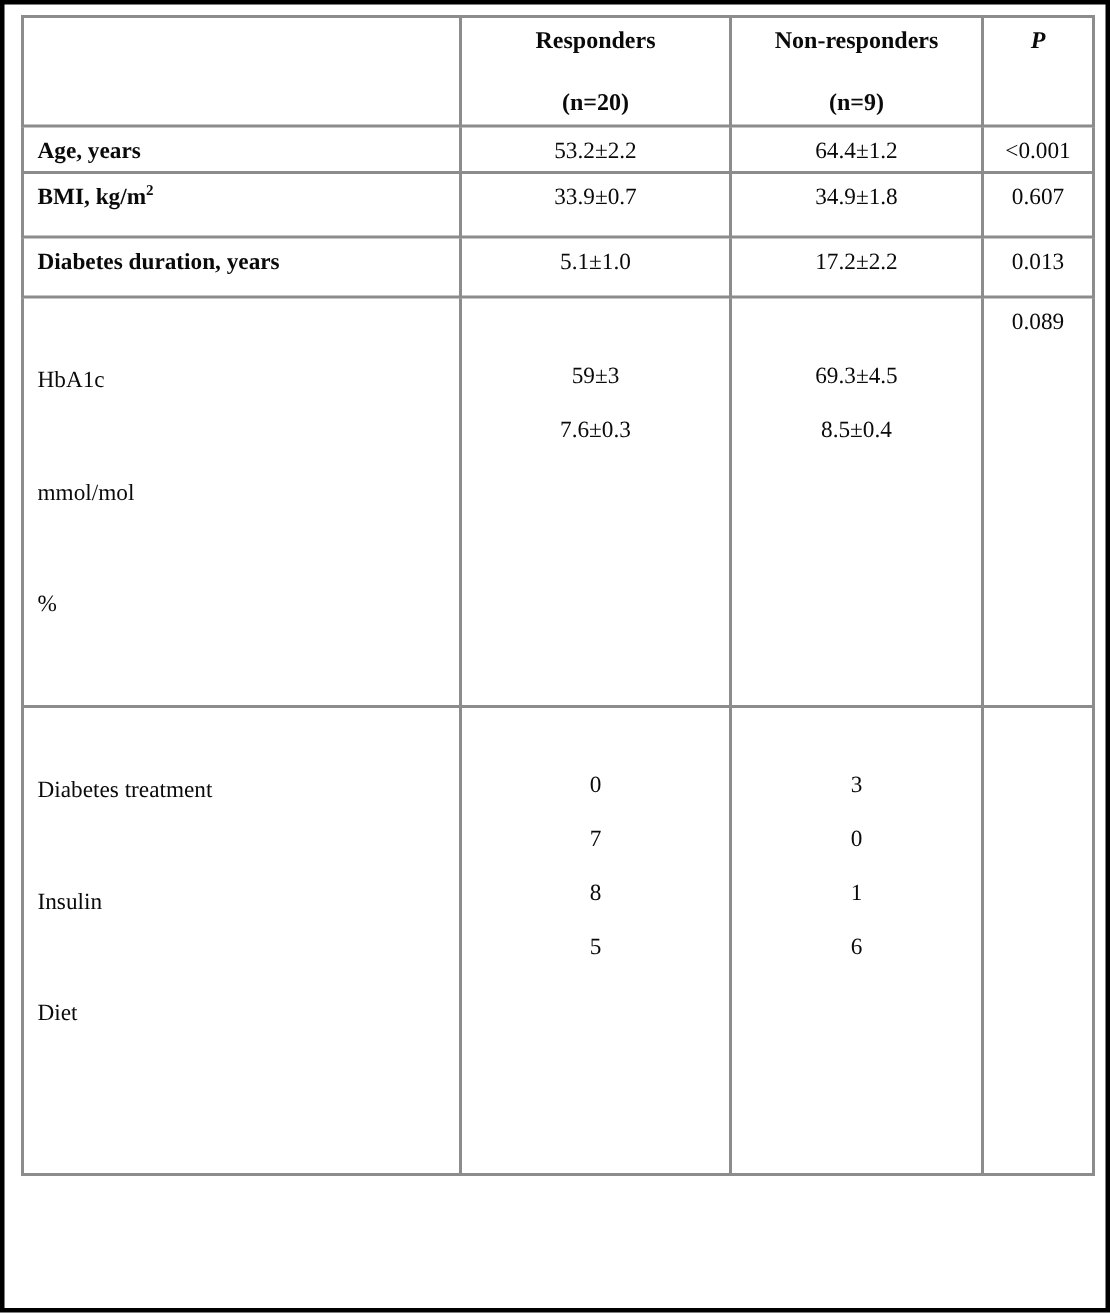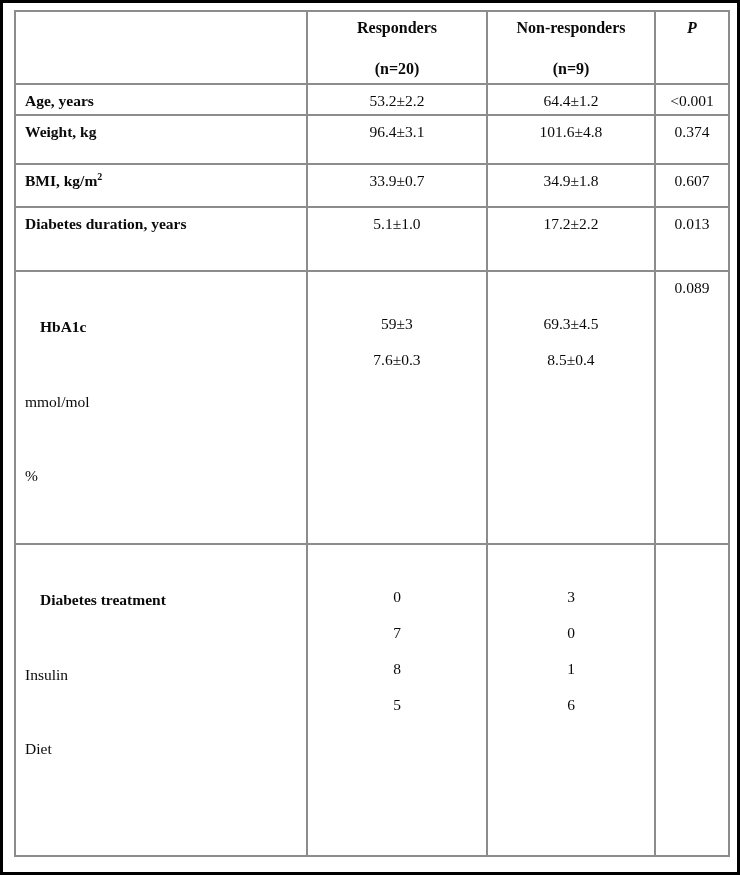--- a/index.html
+++ b/index.html
@@ -48,21 +48,21 @@
     font-size: 16px;
   }
   .hdr .line2 { margin-top: 21px; }
   .p-italic { font-style: italic; }
   
   .gline { height: 36px; white-space: pre-wrap; }
   .gline.first { font-weight: bold; }
   .sub { font-weight: normal; }
   td.lbl .sub { font-weight: normal; }
   tr.grp td.lbl { font-weight: normal; }
-  tr.grp td.lbl .gline.first { font-weight: bold; margin-left: 15px; }
+  tr.grp td.lbl .gline.first { font-weight: normal; }
   sup { font-size: 10px; }
 </style>
 </head>
 <body>
 
 <div class="page">
   <table class="data">
     <colgroup>
       <col style="width:292px">
         <col style="width:180px">
@@ -87,35 +87,29 @@
     </tr>
 
 
     <tr style="height:31px">
       <td class="lbl">Age, years</td>
       <td class="val">53.2±2.2</td>
       <td class="val">64.4±1.2</td>
       <td class="pcol">&lt;0.001</td>
     </tr>
 
-    <tr style="height:49px">
-      <td class="lbl">Weight, kg</td>
-      <td class="val">96.4±3.1</td>
-      <td class="val">101.6±4.8</td>
-      <td class="pcol">0.374</td>
-    </tr>
 
     <tr style="height:43px">
       <td class="lbl"><span>BMI, kg/m</span><sup>2</sup></td>
       <td class="val">33.9±0.7</td>
       <td class="val">34.9±1.8</td>
       <td class="pcol">0.607</td>
     </tr>
 
-    <tr style="height:64px">
+    <tr style="height:40px">
       <td class="lbl">Diabetes duration, years</td>
       <td class="val">5.1±1.0</td>
       <td class="val">17.2±2.2</td>
       <td class="pcol">0.013</td>
     </tr>
 
     <tr class="grp" style="height:106px">
       <td class="lbl">
         <div class="gline first">HbA1c</div>
         <div class="gline sub">mmol/mol</div>

